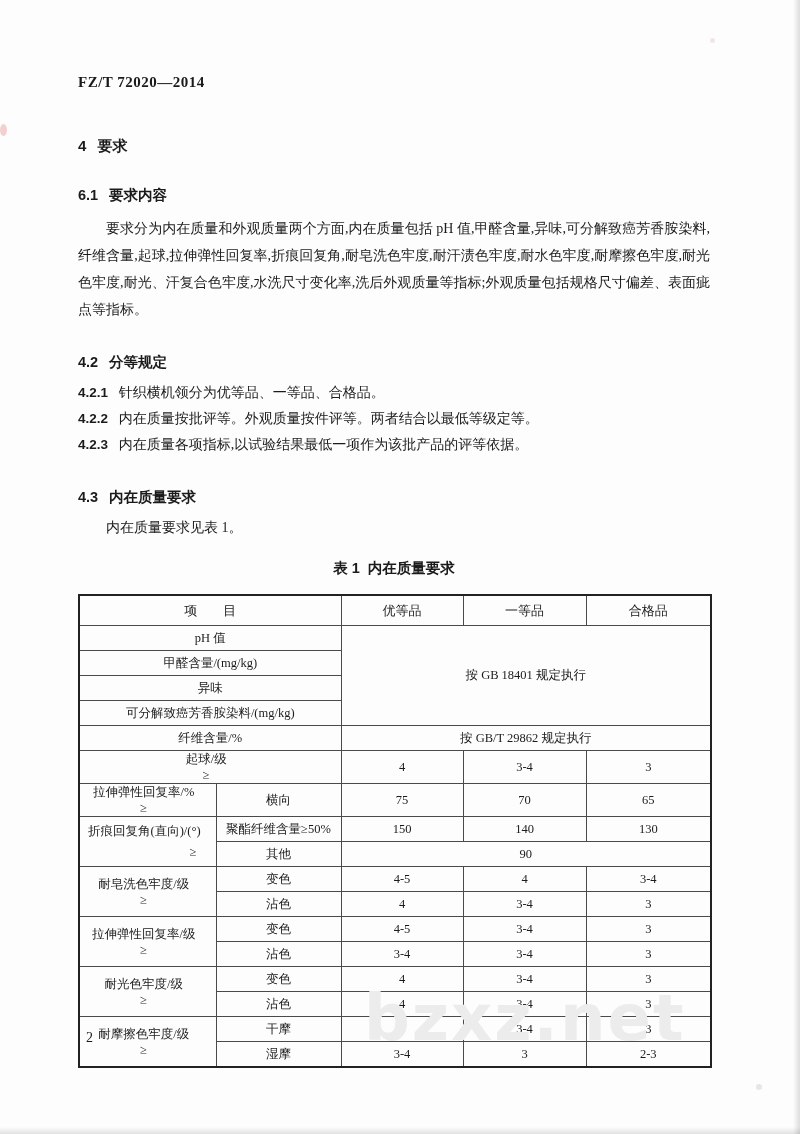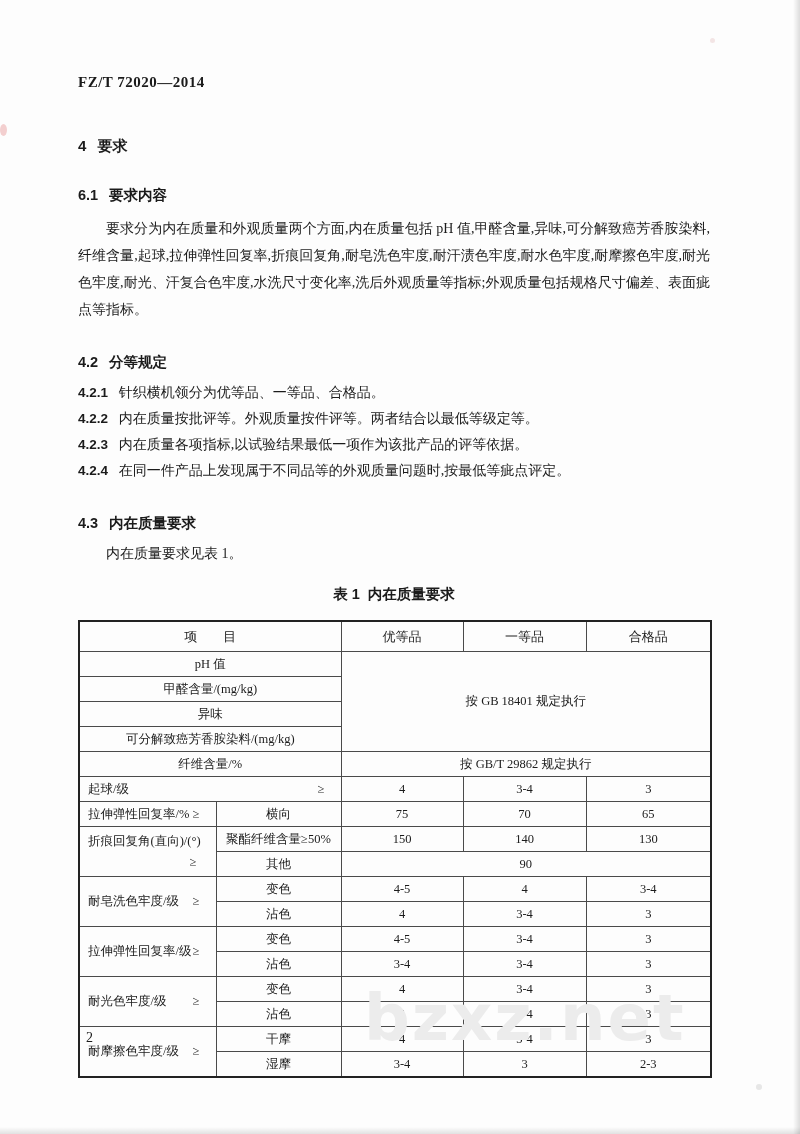--- a/index.html
+++ b/index.html
@@ -23,21 +23,21 @@
     margin-top:16px;border-collapse:collapse;width:632px;table-layout:fixed;
     border:2px solid #222222;
   }
   table.std td{
     border:1px solid #4a4a4a;height:24px;font-size:12.5px;text-align:center;
     padding:0 3px;vertical-align:middle;overflow:hidden;white-space:nowrap;
   }
   table.std tr.hdr td{height:29px;font-size:13px;}
   td.cell-left{text-align:left;padding-left:8px;white-space:normal;}
   .split{display:flex;justify-content:space-between;align-items:center;
-    padding:0 13px 0 5px;width:100%;box-sizing:border-box;}
+    padding:0 13px 0 5px;width:100%;box-sizing:border-box;flex-direction:column;}
   .split span{white-space:nowrap;}
   .twoline{padding:2px 0;}
   .twoline .tl1{text-align:left;padding-left:5px;line-height:21px;white-space:normal;}
   .twoline .tl2{text-align:right;padding-right:16px;line-height:21px;}
   .page-num{position:absolute;left:86px;top:1030px;font-size:14px;}
   .watermark{
     position:absolute;left:364px;top:986px;line-height:1;
     font-family:"DejaVu Sans","Liberation Sans",sans-serif;font-weight:bold;
     font-size:64px;color:#ececec;letter-spacing:2px;user-select:none;text-align:center;
   }
@@ -73,23 +73,20 @@
     </div>
     <div class="clauses">
       <div class="clause">
         <span class="c-num">4.2.1</span><span>针织横机领分为优等品、一等品、合格品。</span>
       </div>
       <div class="clause">
         <span class="c-num">4.2.2</span><span>内在质量按批评等。外观质量按件评等。两者结合以最低等级定等。</span>
       </div>
       <div class="clause">
         <span class="c-num">4.2.3</span><span>内在质量各项指标,以试验结果最低一项作为该批产品的评等依据。</span>
-      </div>
-      <div class="clause">
-        <span class="c-num">4.2.4</span><span>在同一件产品上发现属于不同品等的外观质量问题时,按最低等疵点评定。</span>
       </div>
     </div>
 
     <div class="h2">
       <span class="h-num">4.3</span><span>内在质量要求</span>
     </div>
     <p class="lead">内在质量要求见表 1。</p>
 
     <div class="caption">表 1&nbsp;&nbsp;内在质量要求</div>
 

